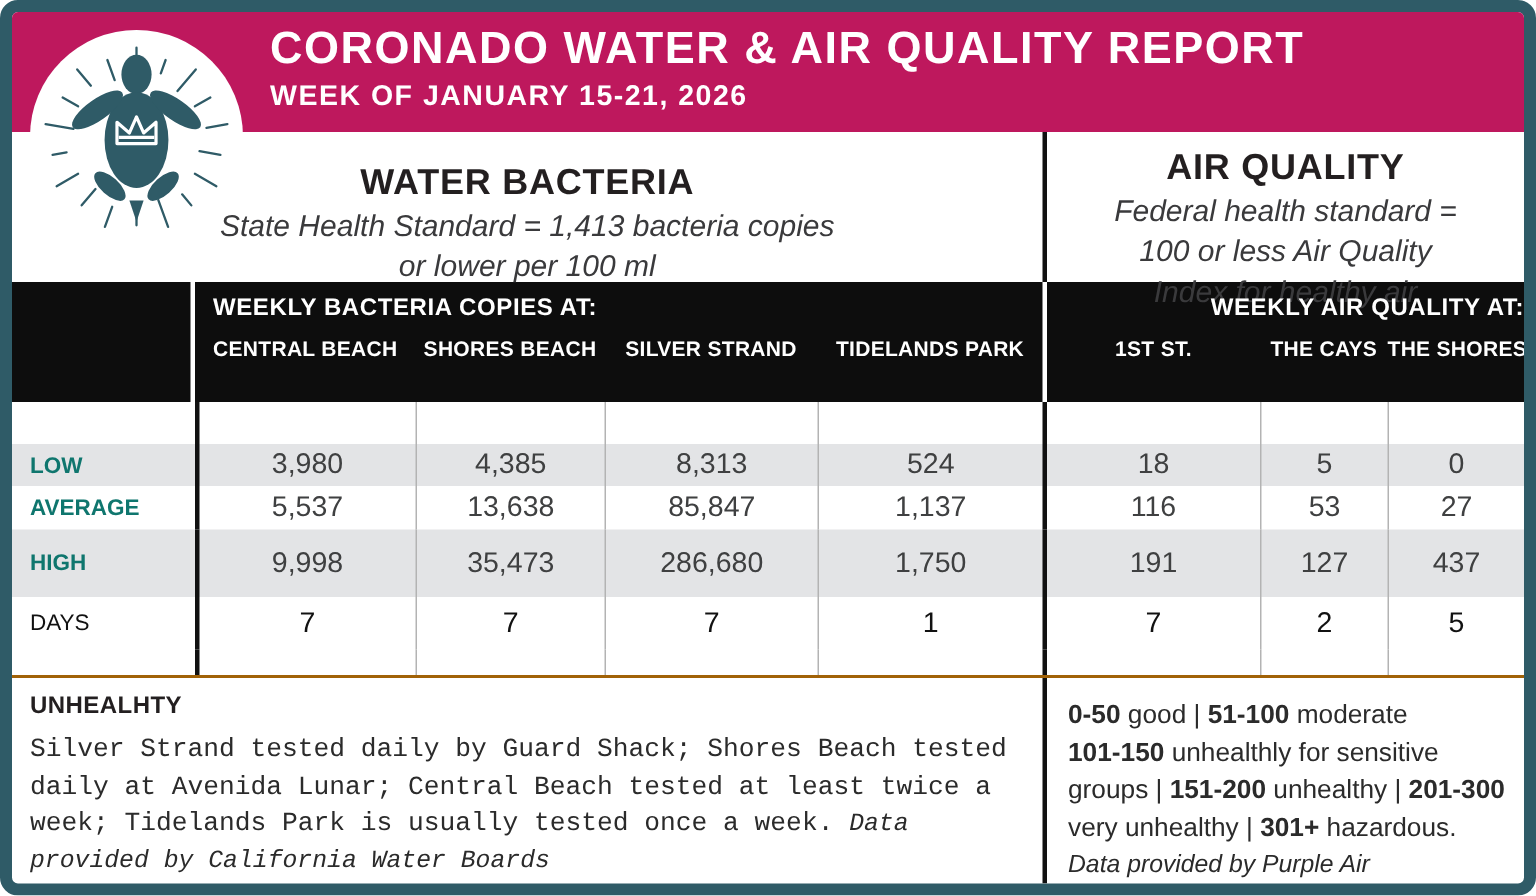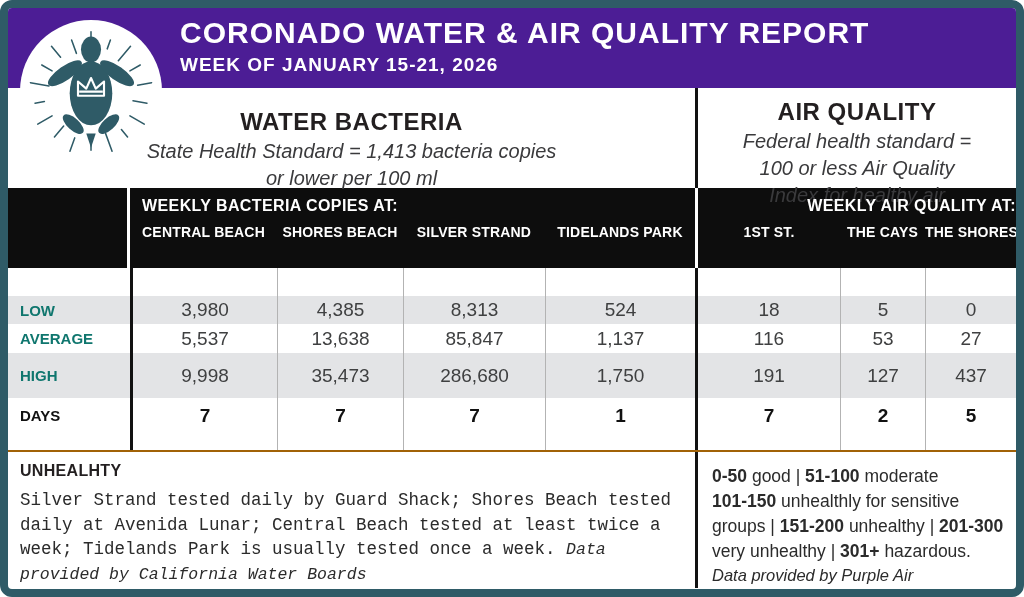--- a/index.html
+++ b/index.html
@@ -7,21 +7,21 @@
   body { font-family:"Liberation Sans","DejaVu Sans",sans-serif; color:#231f20; }
 
   .card{
     width:1024px; height:597px;
     border:8px solid #2f5b67; border-radius:12px;
     background:#ffffff; overflow:hidden; position:relative;
   }
 
   
   .hdr{
-    height:80px; background:#4c1d95; color:#fff;
+    height:80px; background:#be185d; color:#fff;
     padding:8px 0 0 172px; position:relative;
   }
   .hdr-title{ font-size:30px; font-weight:700; letter-spacing:1px; line-height:1.15; white-space:nowrap; }
   .hdr-sub{ font-size:19px; font-weight:700; letter-spacing:1px; margin-top:3px; }
 
   .logo{
     position:absolute; left:12px; top:12px; width:142px; height:142px; z-index:5;
   }
 
   
@@ -48,21 +48,21 @@
   
   .row{ display:grid; grid-template-columns:122px 147px 126px 142px 150px 3px 142px 85px 91px; }
   .row .vdiv{ background:#111; }
   .r-gap1{ height:28px; } .r-low{ height:28px; } .r-avg{ height:29px; }
   .r-high{ height:45px; } .r-days{ height:35px; } .r-gap2{ height:17px; }
   .stripe{ background:#e3e4e6; }
   .cell{ display:flex; align-items:center; justify-content:center; font-size:19px; color:#3f4041; }
   .cell.lbl{ justify-content:flex-start; padding-left:12px; font-size:15px; font-weight:700; color:#0f766e; }
   .cell.strong-l{ border-left:3px solid #111; }
   .cell.gray-l{ border-left:1px solid #b3b3b3; }
-  .r-days .cell{ font-weight:700; color:#111; }
+  .r-days .cell{ font-weight:400; color:#111; }
 
   
   .foot{ display:grid; grid-template-columns:687px 3px 318px; height:134px; border-top:2px solid #a16207; }
   .foot .vdiv{ background:#111; }
   .foot-water{ padding:10px 20px 0 12px; }
   .foot-heading{ font-size:16px; font-weight:700; letter-spacing:.3px; }
   .foot-text{ font-size:17.5px; line-height:1.4; margin-top:8px; color:#2b2b2b;font-family:Liberation Mono, monospace; }
   .foot-text i{ font-size:16.5px; }
   .foot-air{ padding:12px 10px 0 14px; font-size:17.5px; line-height:1.42; color:#2b2b2b; }
   .foot-air i{ font-size:16.5px; }

